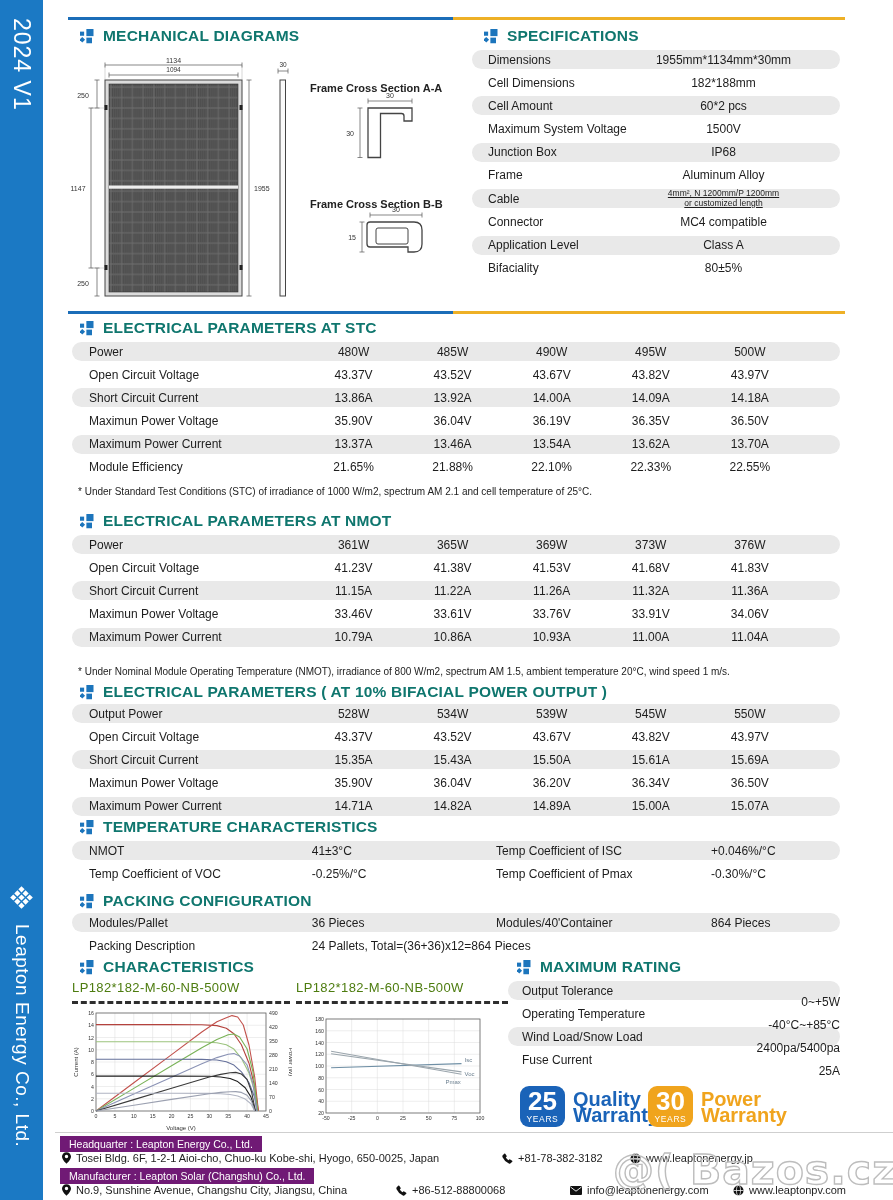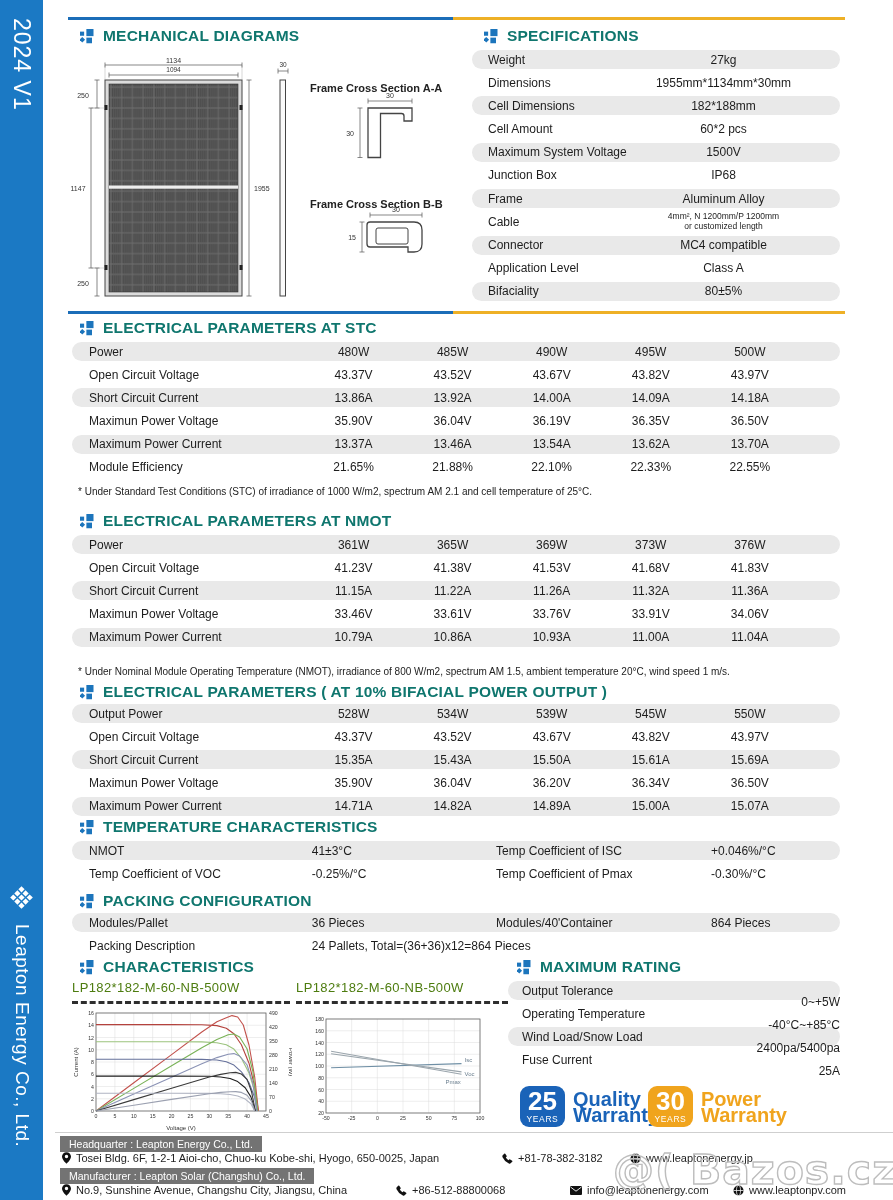--- a/index.html
+++ b/index.html
@@ -30,36 +30,36 @@
   .kv .tlabel{padding-left:16px;}
   .spec .tlabel{flex:0 0 41%;}
   .spec .tvalue{flex:0 0 46%;text-align:center;}
   .rating .tlabel{flex:0 0 61%;padding-left:14px;}
   .rating .tvalue{flex:1 1 auto;text-align:right;margin-top:22px;}
   .pairs .plabel1{flex:0 0 29%;padding-left:17px;}
   .pairs .pval1{flex:0 0 24%;}
   .pairs .plabel2{flex:0 0 28%;}
   .pairs .pval2{flex:1 1 auto;}
   .pairs .single-val{flex:1 1 auto;}
-  .multiline{white-space:pre-line;font-size:8.5px;line-height:1.15;}
+  .multiline{white-space:pre-line;font-size:8.5px;line-height:1.15;text-decoration:underline;}
   .note{position:absolute;left:78px;font-size:10px;color:#222;white-space:nowrap;}
   
   .chartblock{position:absolute;}
   .chart-title{font-size:13px;color:#4d7c0f;letter-spacing:0.4px;border-bottom:3.5px dashed #2e2e2e;
                padding-bottom:6px;margin-bottom:5px;white-space:nowrap;}
   
   .warranty{position:absolute;display:flex;align-items:center;gap:8px;}
   .wbox{width:45px;height:41px;border-radius:9px;color:#fff;text-align:center;}
   .wblue{background:#1a63b8;} .worange{background:#f0a41d;}
   .wnum{font-size:26px;font-weight:bold;line-height:27px;margin-top:2px;}
   .wyr{font-size:8.5px;letter-spacing:0.6px;line-height:9px;}
   .wtxt{font-weight:bold;font-size:20px;line-height:16px;}
   .tblue{color:#1a63b8;} .torange{color:#f0a41d;}
   
-  .fbadge{position:absolute;left:60px;background:#737373;color:#fff;font-size:10.5px;
+  .fbadge{position:absolute;left:60px;background:#701a75;color:#fff;font-size:10.5px;
           padding:1.5px 9px 2.5px 9px;white-space:nowrap;}
   .fline{position:absolute;left:0;width:893px;height:14px;}
   .fitem{position:absolute;top:0;display:flex;align-items:center;gap:5px;font-size:11px;
          color:#1e1e1e;white-space:nowrap;}
   
   #watermark{position:absolute;top:1146px;right:-4px;font-family:"DejaVu Sans",sans-serif;
              font-weight:bold;font-size:41px;letter-spacing:1px;color:#d9d9d9;
              -webkit-text-fill-color:rgba(255,255,255,0.05);-webkit-text-stroke:1.4px #bdbdbd;
              z-index:9;}
 </style>
@@ -156,24 +156,20 @@
   <div class="sec-h" style="left:484px;top:27px;">
     <svg class="sec-ico" viewBox="0 0 20 20" fill="#1c75bc">
       <rect x="0" y="3.5" width="5.5" height="5.5"></rect>
         <rect x="8.5" y="0" width="9.5" height="9.5"></rect>
       <rect x="8.5" y="11.5" width="7.5" height="7.5"></rect>
         <polygon points="3,10.5 6.8,14.3 3,18.1 -0.8,14.3"></polygon>
     </svg>
     <span class="ttl">SPECIFICATIONS</span>
   </div>
   <div class="tbl kv spec" style="left:472px;top:50px;width:368px;">
-      <div class="trow">
-        <div class="cell tlabel">Weight</div>
-        <div class="cell tvalue">27kg</div>
-      </div>
       <div class="trow">
         <div class="cell tlabel">Dimensions</div>
         <div class="cell tvalue">1955mm*1134mm*30mm</div>
       </div>
       <div class="trow">
         <div class="cell tlabel">Cell Dimensions</div>
         <div class="cell tvalue">182*188mm</div>
       </div>
       <div class="trow">
         <div class="cell tlabel">Cell Amount</div>

